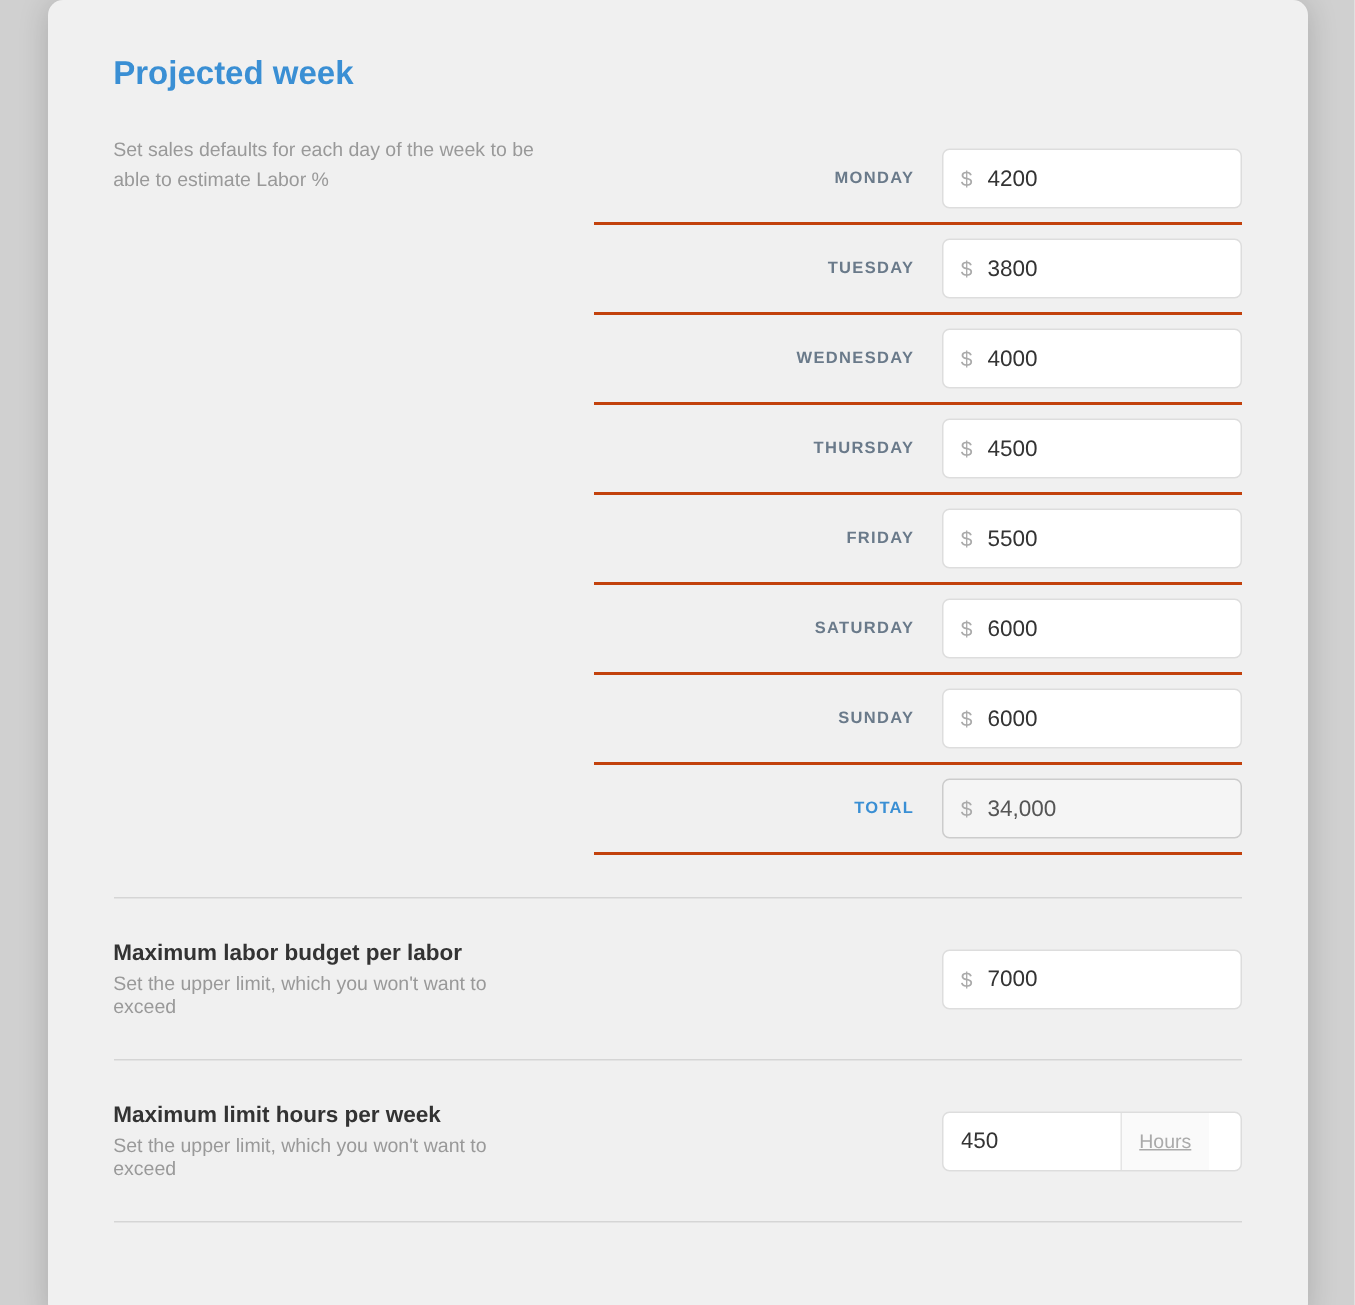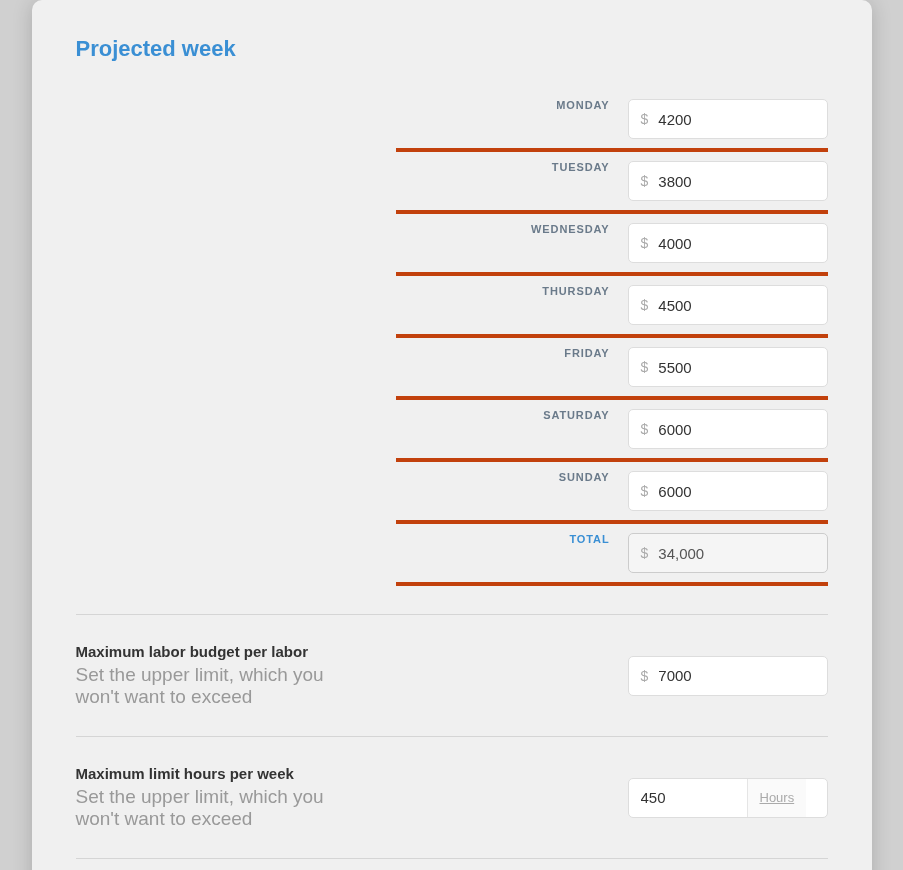--- a/index.html
+++ b/index.html
@@ -55,23 +55,24 @@
 
     .fields-col {
       flex: 1;
       display: flex;
       flex-direction: column;
       gap: 0;
     }
 
     .field-row {
       display: flex;
+      align-items: center;
       justify-content: flex-end;
       padding: 9px 0;
-      border-bottom: 4px solid #c2410c;
+      border-bottom: 2px solid #c2410c;
     }
 
     .field-row:first-child {
       border-top: none;
     }
 
     .field-label {
       font-size: 11px;
       font-weight: 700;
       letter-spacing: 0.08em;
@@ -141,21 +142,21 @@
     }
 
     .bottom-desc-title {
       font-size: 15px;
       font-weight: 600;
       color: #333;
       margin-bottom: 4px;
     }
 
     .bottom-desc-sub {
-      font-size: 19px;
+      font-size: 13px;
       color: #999;
     }
 
     .bottom-field {
       flex: 1;
       display: flex;
       justify-content: flex-end;
     }
 
     .hours-wrapper {
@@ -192,20 +193,21 @@
     }
   </style>
 </head>
 <body>
 
 <div class="card">
   <div class="page-title">Projected week</div>
 
   <div class="section">
     <div class="section-desc">
+      <div class="section-desc-sub">Set sales defaults for each day of the week to be able to estimate Labor %</div>
     </div>
 
     <div class="fields-col">
 
       <div id="day-fields-container">
           <div class="field-row">
       <span class="field-label">MONDAY</span>
       <div class="input-wrapper">
         <span class="currency-symbol">$</span>
         <input class="field-input" type="text" value="4200" style="">

